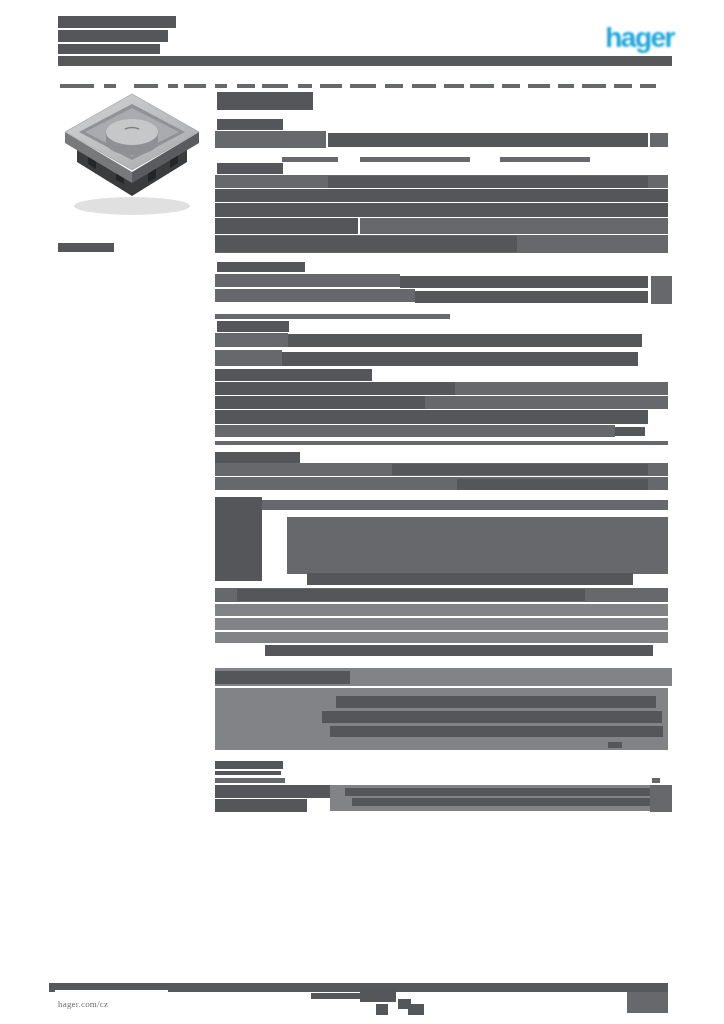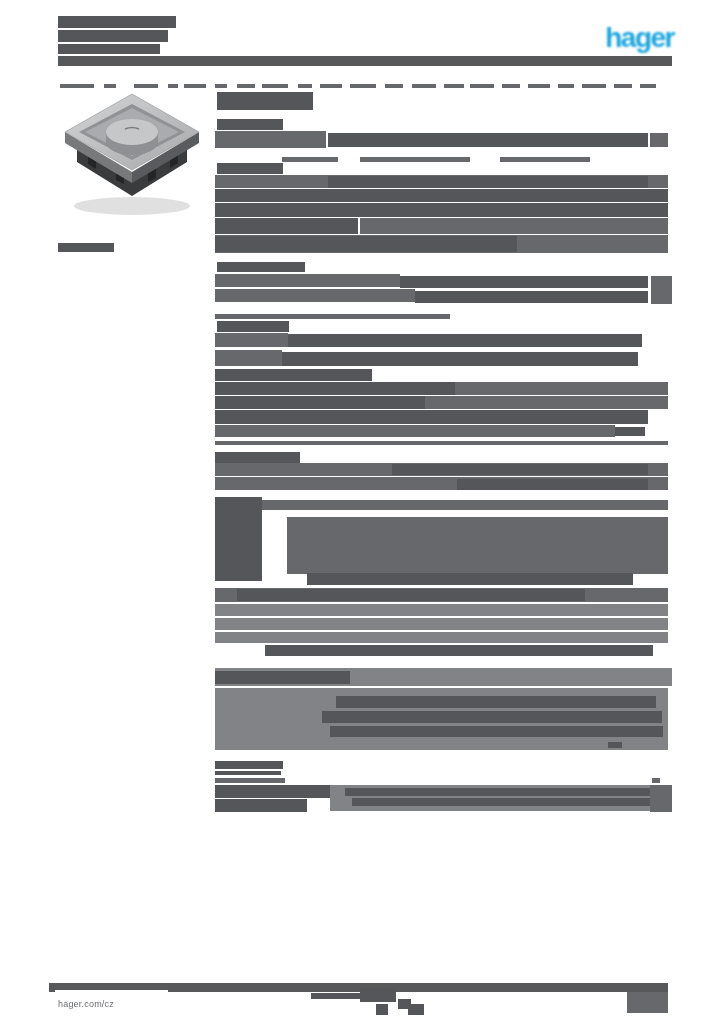--- a/index.html
+++ b/index.html
@@ -19,21 +19,21 @@
     font-family:"Liberation Sans", sans-serif;
   }
   .product-img{position:absolute;left:56px;top:90px;}
   .footer-sitebox{
     position:absolute;left:55px;top:990px;width:113px;height:27px;
     background:#ffffff;display:flex;align-items:center;
   }
   .footer-sitebox span{
     font-size:9px;color:var(--c-footer-text);letter-spacing:0.2px;
     filter:blur(0.4px);padding-left:3px;
-    font-family:Liberation Sans, sans-serif;
+    font-family:Liberation Serif, serif;
   }
 </style>
 </head>
 <body>
 
 <div class="page">
 
   <div id="blocks">
       <div class="blk tone-d" style="left: 58px; top: 16px; width: 118px; height: 12px;"></div>
       <div class="blk tone-d" style="left: 58px; top: 30px; width: 110px; height: 12px;"></div>

